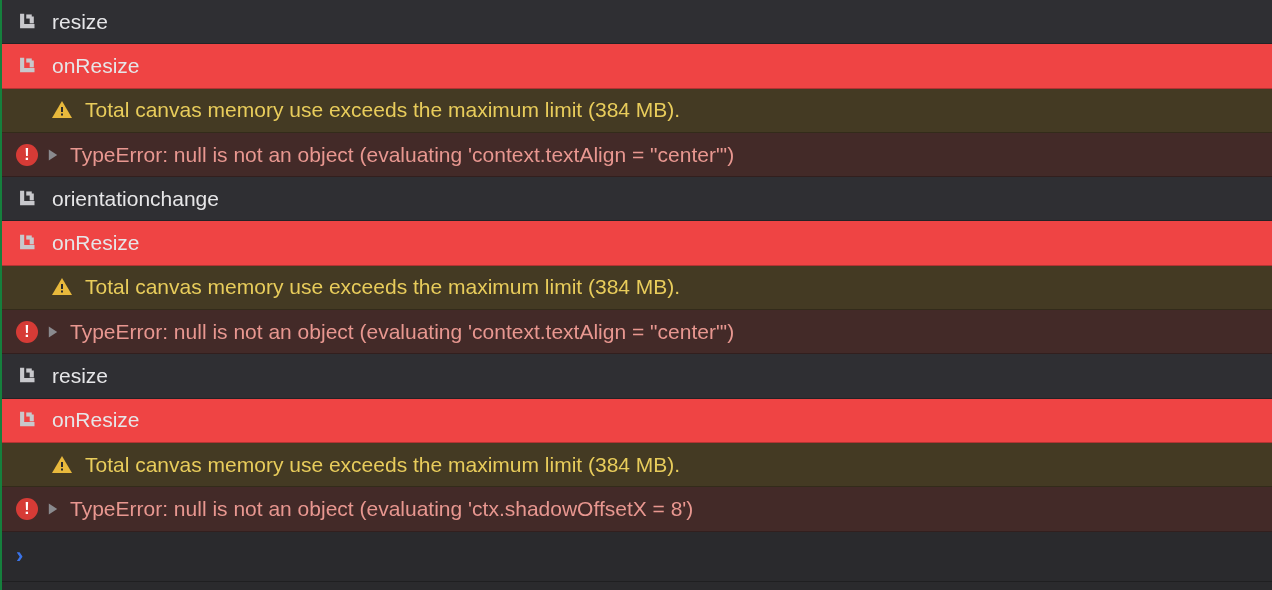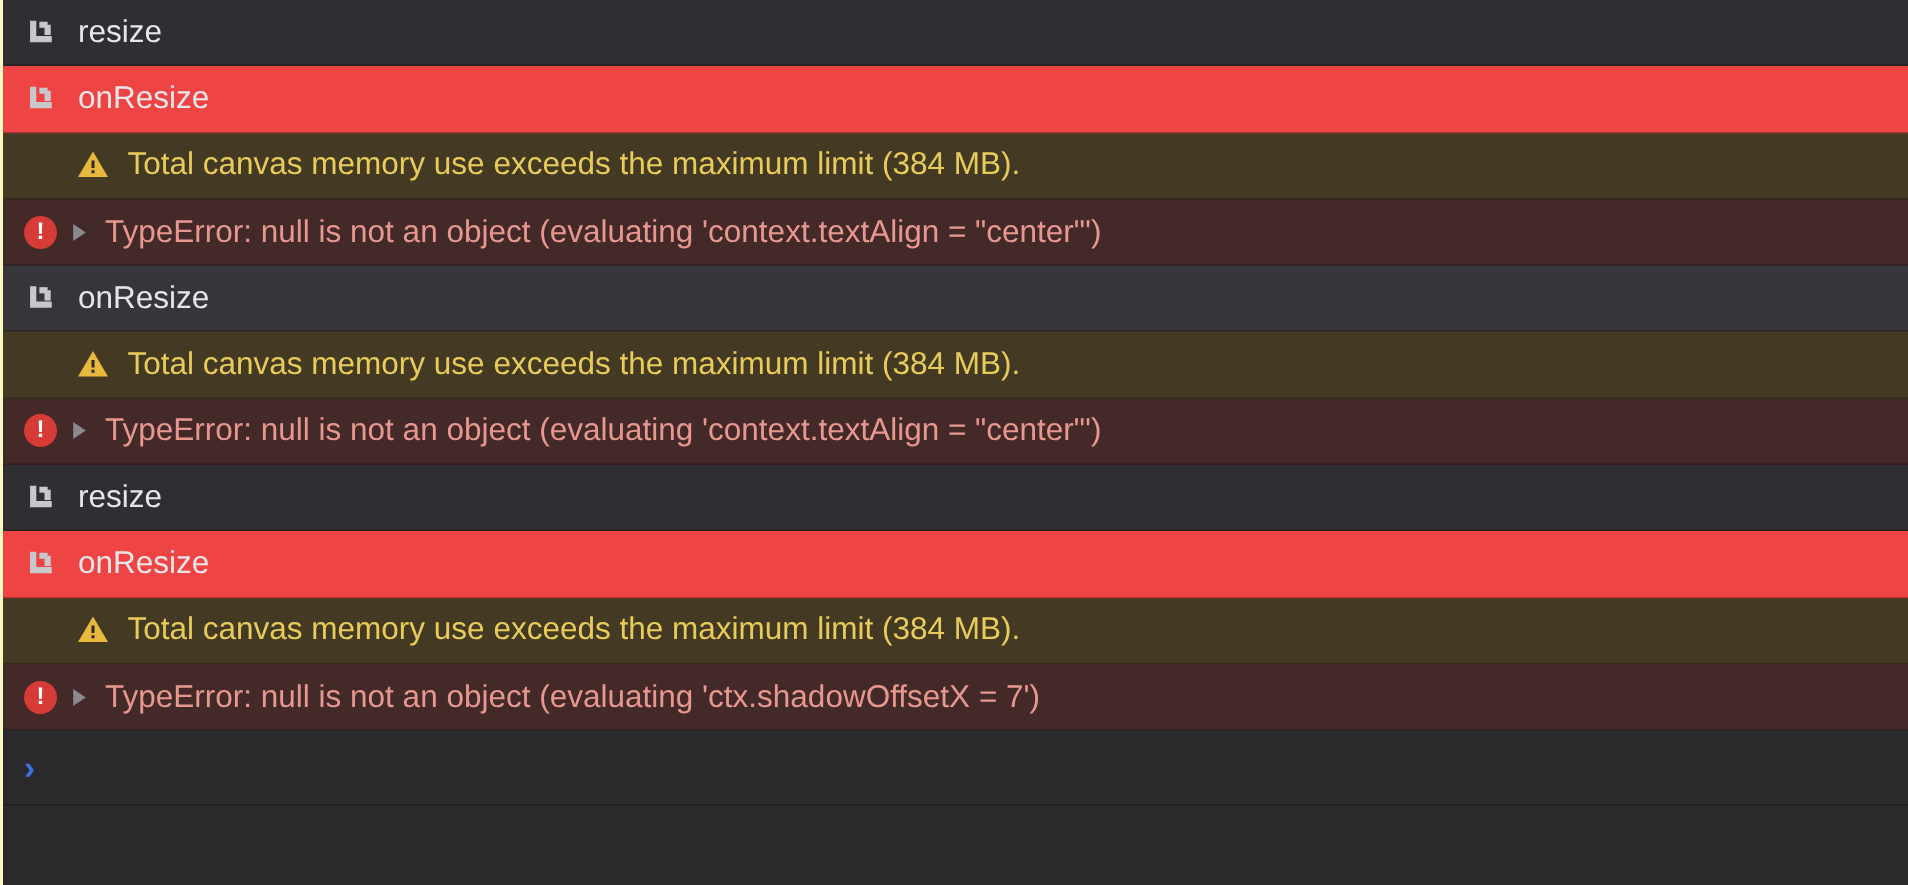--- a/index.html
+++ b/index.html
@@ -7,21 +7,21 @@
     width: 1272px;
     height: 590px;
     background: #2a2a2d;
     font-family: -apple-system, BlinkMacSystemFont, "Segoe UI", sans-serif;
     font-size: 21px;
     overflow: hidden;
   }
   .console {
     width: 100%;
     height: 100%;
-    border-left: 2px solid #fef9c3;
+    border-left: 2px solid #15803d;
   }
   .row {
     display: flex;
     align-items: center;
     height: 44.3px;
     padding-left: 14px;
     border-bottom: 1px solid rgba(0,0,0,0.25);
     white-space: nowrap;
   }
   .row.log   { background: #2f2f33; color: #e6e6e8; }
@@ -116,20 +116,30 @@
   <div class="row error">
     <span class="glyph err-icon">!</span>
     <span class="chevron">
       <svg viewBox="0 0 10 10">
           <path d="M2 1 L8 5 L2 9 Z" fill="#8a8a8e"></path>
         </svg>
     </span>
     <span class="msg">TypeError: null is not an object (evaluating 'context.textAlign = "center"')</span>
   </div>
 
+  <div class="row log">
+    <span class="glyph src-icon">
+      <svg viewBox="0 0 16 16">
+          <path d="M3 2 v9 h9" stroke="#c8c8cc" stroke-width="3" fill="none"></path>
+          <path d="M10 4 v5" stroke="#c8c8cc" stroke-width="3"></path>
+          <path d="M6 4 h4" stroke="#c8c8cc" stroke-width="3"></path>
+        </svg>
+    </span>
+    <span class="msg">orientationchange</span>
+  </div>
 
   <div class="row log alt">
     <span class="glyph src-icon">
       <svg viewBox="0 0 16 16">
           <path d="M3 2 v9 h9" stroke="#c8c8cc" stroke-width="3" fill="none"></path>
           <path d="M10 4 v5" stroke="#c8c8cc" stroke-width="3"></path>
           <path d="M6 4 h4" stroke="#c8c8cc" stroke-width="3"></path>
         </svg>
     </span>
     <span class="msg">onResize</span>
@@ -189,20 +199,20 @@
     <span class="msg">Total canvas memory use exceeds the maximum limit (384 MB).</span>
   </div>
 
   <div class="row error">
     <span class="glyph err-icon">!</span>
     <span class="chevron">
       <svg viewBox="0 0 10 10">
           <path d="M2 1 L8 5 L2 9 Z" fill="#8a8a8e"></path>
         </svg>
     </span>
-    <span class="msg">TypeError: null is not an object (evaluating 'ctx.shadowOffsetX = 7')</span>
+    <span class="msg">TypeError: null is not an object (evaluating 'ctx.shadowOffsetX = 8')</span>
   </div>
 
   <div class="row prompt">
     <span class="prompt-caret">›</span>
   </div>
 
 </div>
 
 </body></html>

